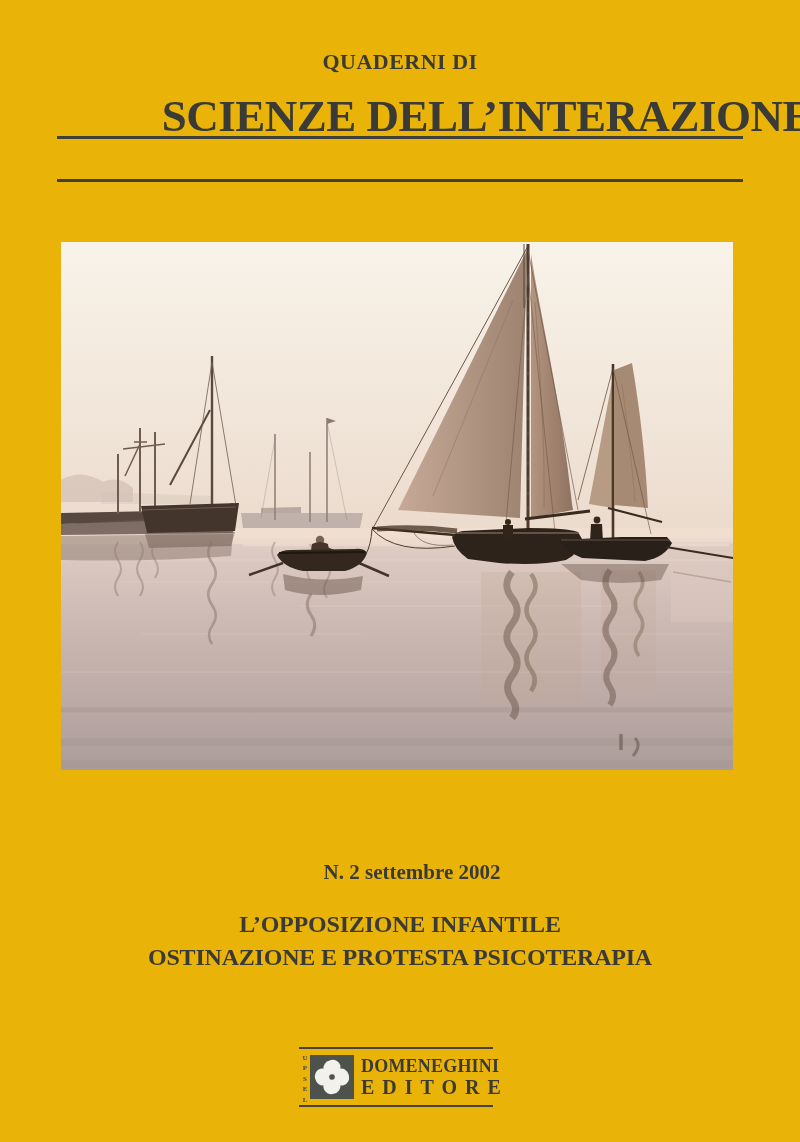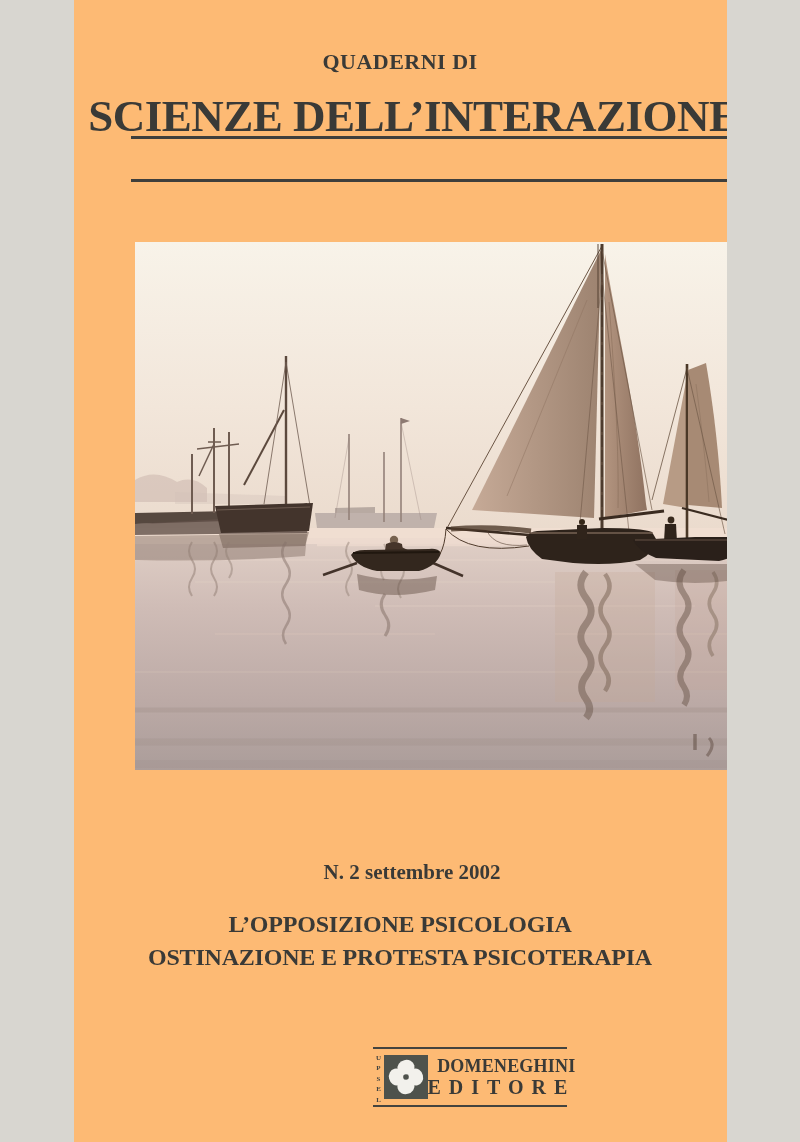--- a/index.html
+++ b/index.html
@@ -1,20 +1,20 @@
 <!DOCTYPE html>
 <html><head>
 <meta charset="utf-8">
 <style>
   html,body{margin:0;padding:0;background:#d8d6d0;}
   .page{
     position:relative;
-    width:653px;height:1142px;
+    width:800px;height:1142px;
     margin:0 auto;
-    background:#fdba74;
+    background:#eab308;
     font-family:"Liberation Serif", serif;
     color:#3a3a37;
     overflow:hidden;
   }
   .series{
     position:absolute;top:49px;left:0;width:100%;
     text-align:center;font-weight:bold;font-size:22px;letter-spacing:.5px;
   }
   .title{
     position:absolute;top:79px;left:0;width:100%;margin:12px;
@@ -46,21 +46,21 @@
   .pub-rule{height:2px;background:#44443f;}
   .pub-row{display:flex;align-items:flex-start;margin-top:5px;height:45px;}
   .upsel{
     writing-mode:vertical-rl;text-orientation:upright;
     font-size:7px;font-weight:bold;letter-spacing:2.4px;
     width:11px;height:50px;color:#44443f;line-height:11px;text-align:left;
   }
   .logo-square{
     width:44px;height:44px;background:#4e524c;flex:0 0 auto;margin-top:1px;
   }
-  .pub-names{padding-top:1px;text-align:right;}
+  .pub-names{margin-left:7px;padding-top:1px;}
   .pub-name{font-size:18px;font-weight:bold;letter-spacing:.2px;color:#3a3a37;line-height:22px;}
   .pub-role{font-size:20px;font-weight:bold;letter-spacing:8px;color:#3a3a37;line-height:21px;}
   .pub-rule-bottom{margin-top:6px;}
 </style>
 </head>
 <body>
 
 <div class="page">
 
   <div class="series">QUADERNI DI</div>
@@ -210,21 +210,21 @@
         <path d="M498,298 L560,295 L606,295 L611,301 Q604,315 584,319 L521,316 Q503,309 498,298 Z" fill="#2a201a" stroke="none"></path>
         <path d="M500,298 L609,298" stroke="#7d675a" stroke-width="1.2" opacity="0.7"></path>
         <path d="M605,305 L678,317" stroke="#3a2b20" stroke-width="2"></path>
       </g>
     </svg>
   </div>
 
   <div class="issue">N. 2 settembre 2002</div>
 
   <div class="issue-title">
-    <div>L’OPPOSIZIONE PSICOLOGIA</div>
+    <div>L’OPPOSIZIONE INFANTILE</div>
     <div>OSTINAZIONE E PROTESTA PSICOTERAPIA</div>
   </div>
 
   <div class="publisher">
     <div class="pub-rule pub-rule-top"></div>
     <div class="pub-row">
       <div class="upsel">UPSEL</div>
       <div class="logo-square">
         <svg width="44" height="44" viewBox="0 0 44 44" xmlns="http://www.w3.org/2000/svg">
           <ellipse cx="22" cy="12.5" rx="8.6" ry="7.6" fill="#f2f1ec" transform="rotate(-14 22 12.5)"></ellipse>

